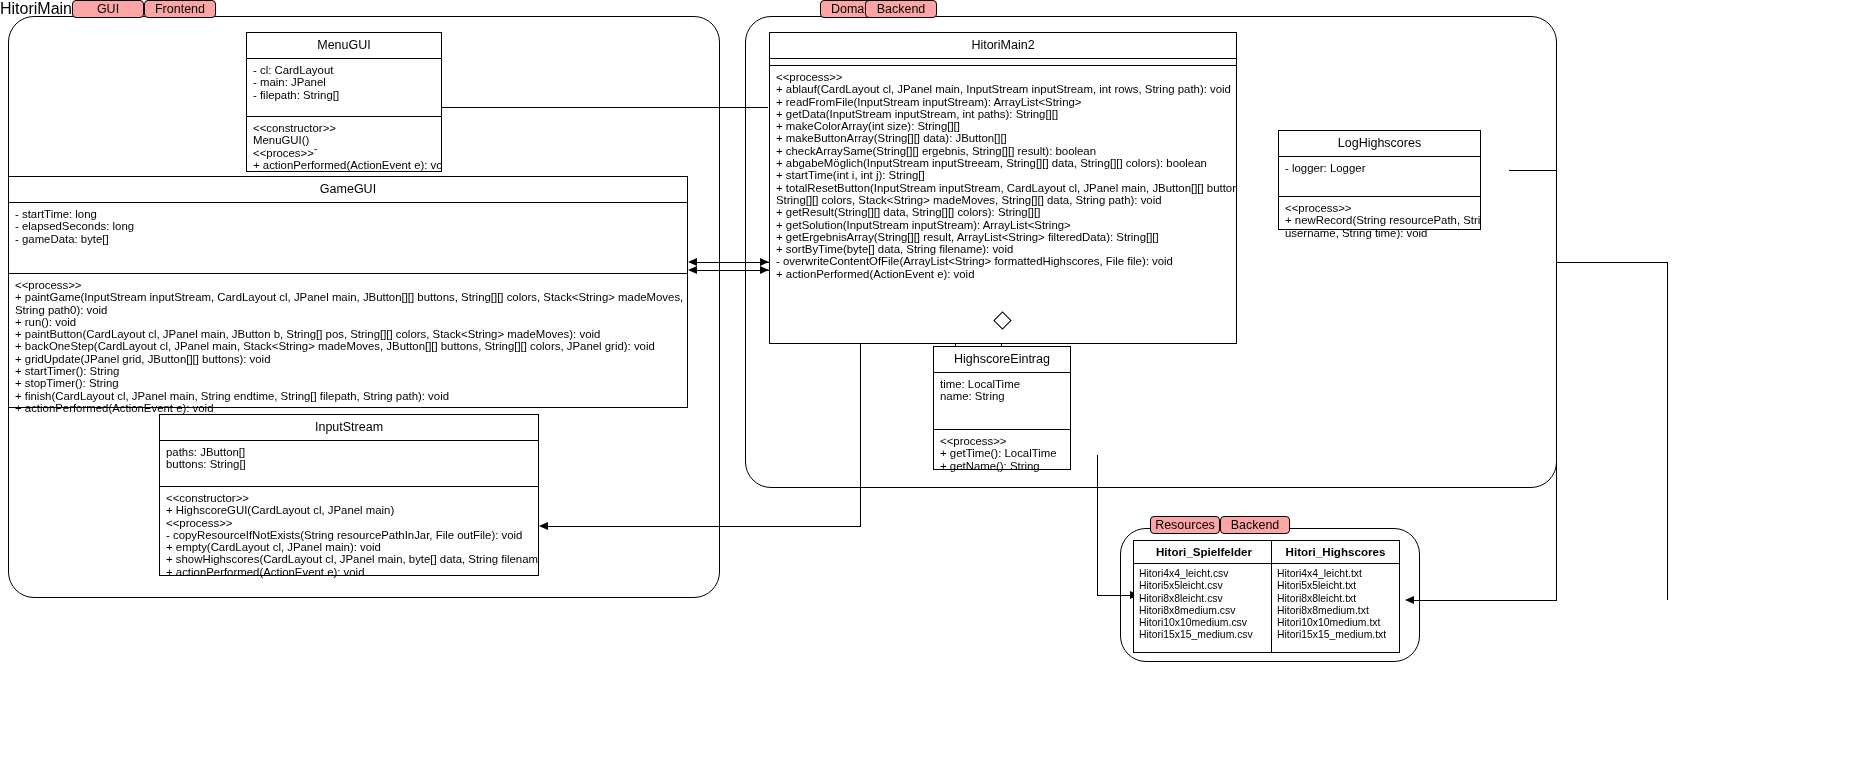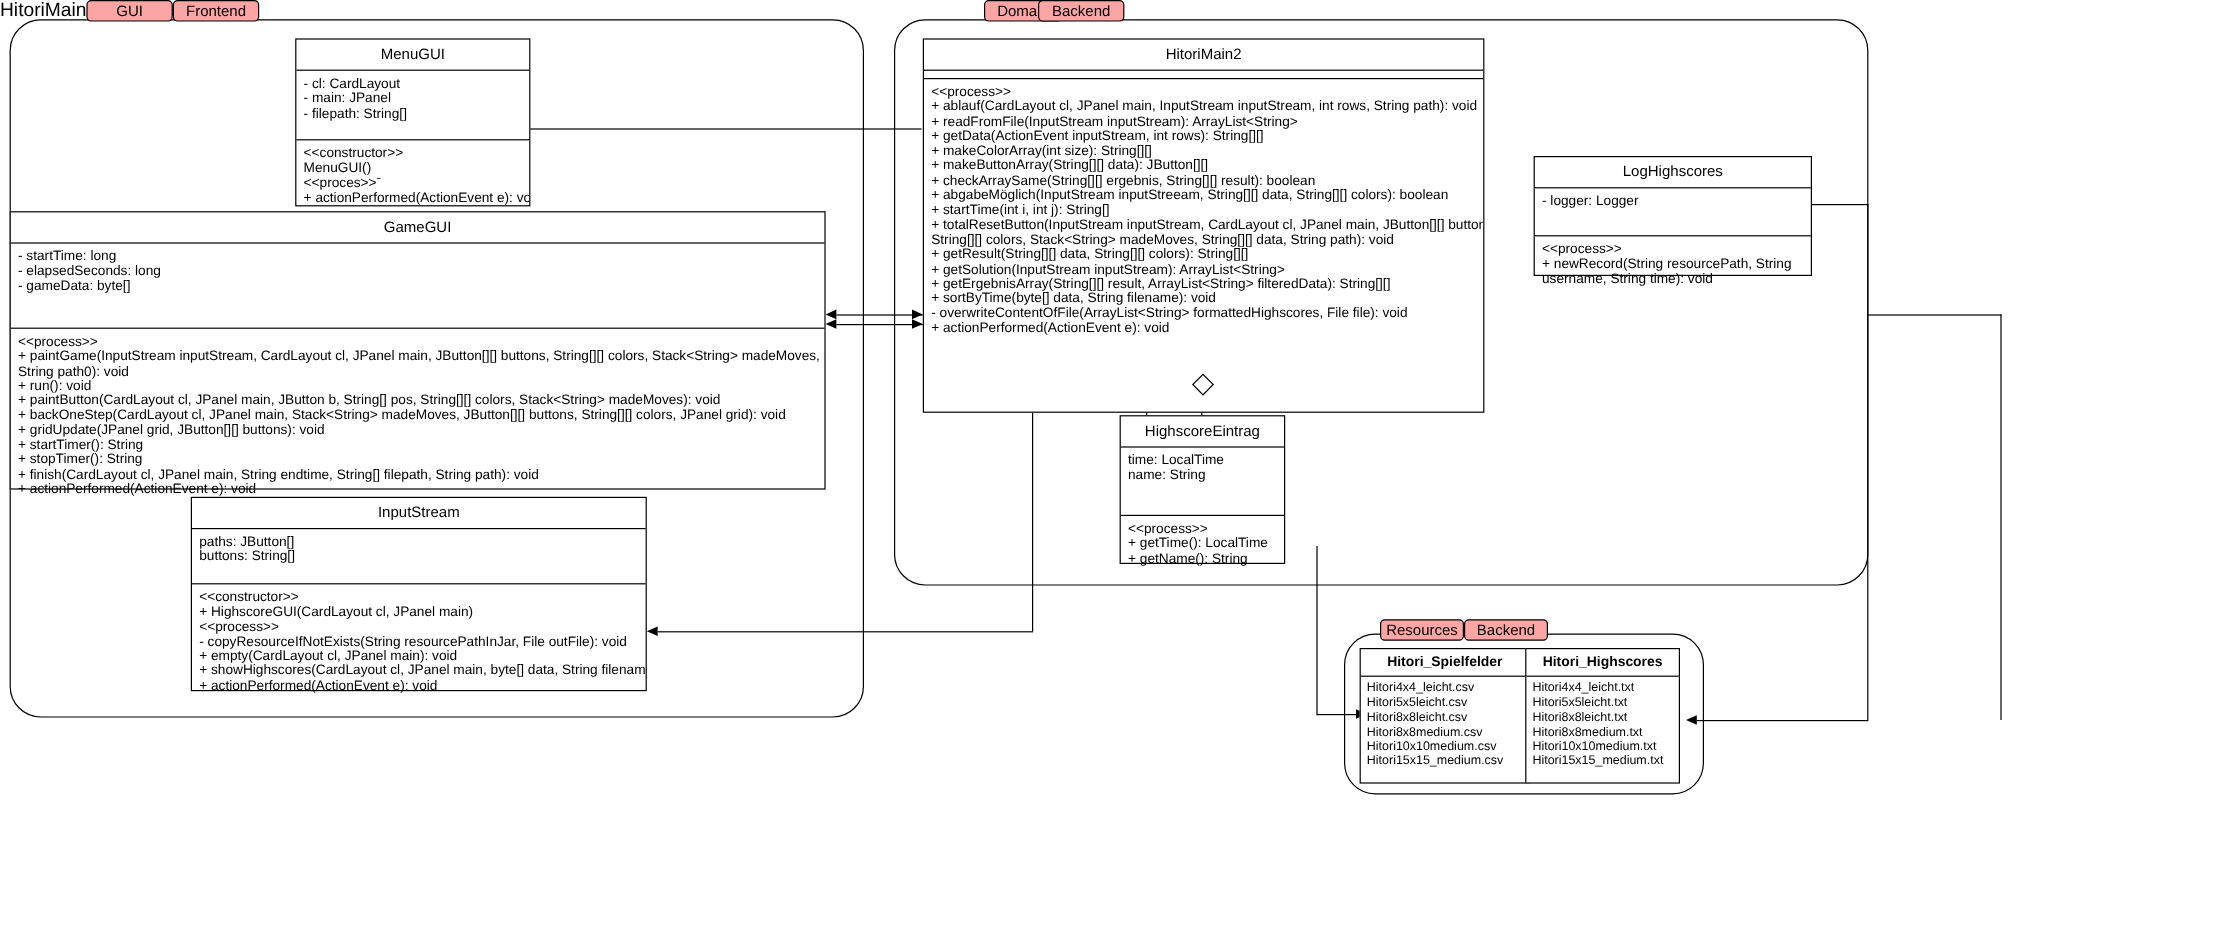--- a/index.html
+++ b/index.html
@@ -178,21 +178,21 @@
 </div>
 
 
 <div class="abs cls" style="left:769px;top:32px;width:468px;height:312px;">
   <div class="cls-name">HitoriMain2</div>
   <div class="cls-sec b" style="height:6px;padding:0;"></div>
   <div class="cls-sec tight">
     <div>&lt;&lt;process&gt;&gt;</div>
     <div>+ ablauf(CardLayout cl, JPanel main, InputStream inputStream, int rows, String path): void</div>
     <div>+ readFromFile(InputStream inputStream): ArrayList&lt;String&gt;</div>
-    <div>+ getData(ActionEvent inputStream, int rows): String[][]</div>
+    <div>+ getData(InputStream inputStream, int paths): String[][]</div>
     <div>+ makeColorArray(int size): String[][]</div>
     <div>+ makeButtonArray(String[][] data): JButton[][]</div>
     <div>+ checkArraySame(String[][] ergebnis, String[][] result): boolean</div>
     <div>+ abgabeMöglich(InputStream inputStreeam, String[][] data, String[][] colors): boolean</div>
     <div>+ startTime(int i, int j): String[]</div>
     <div>+ totalResetButton(InputStream inputStream, CardLayout cl, JPanel main, JButton[][] buttons,</div>
     <div>String[][] colors, Stack&lt;String&gt; madeMoves, String[][] data, String path): void</div>
     <div>+ getResult(String[][] data, String[][] colors): String[][]</div>
     <div>+ getSolution(InputStream inputStream): ArrayList&lt;String&gt;</div>
     <div>+ getErgebnisArray(String[][] result, ArrayList&lt;String&gt; filteredData): String[][]</div>
@@ -210,21 +210,21 @@
     <div>name: String</div>
   </div>
   <div class="cls-sec">
     <div>&lt;&lt;process&gt;&gt;</div>
     <div>+ getTime(): LocalTime</div>
     <div>+ getName(): String</div>
   </div>
 </div>
 
 
-<div class="abs cls" style="left:1278px;top:130px;width:232px;height:100px;">
+<div class="abs cls" style="left:1278px;top:130px;width:203px;height:100px;">
   <div class="cls-name">LogHighscores</div>
   <div class="cls-sec b" style="height:28px;">
     <div>- logger: Logger</div>
   </div>
   <div class="cls-sec">
     <div>&lt;&lt;process&gt;&gt;</div>
     <div>+ newRecord(String resourcePath, String</div>
     <div>username, String time): void</div>
   </div>
 </div>

